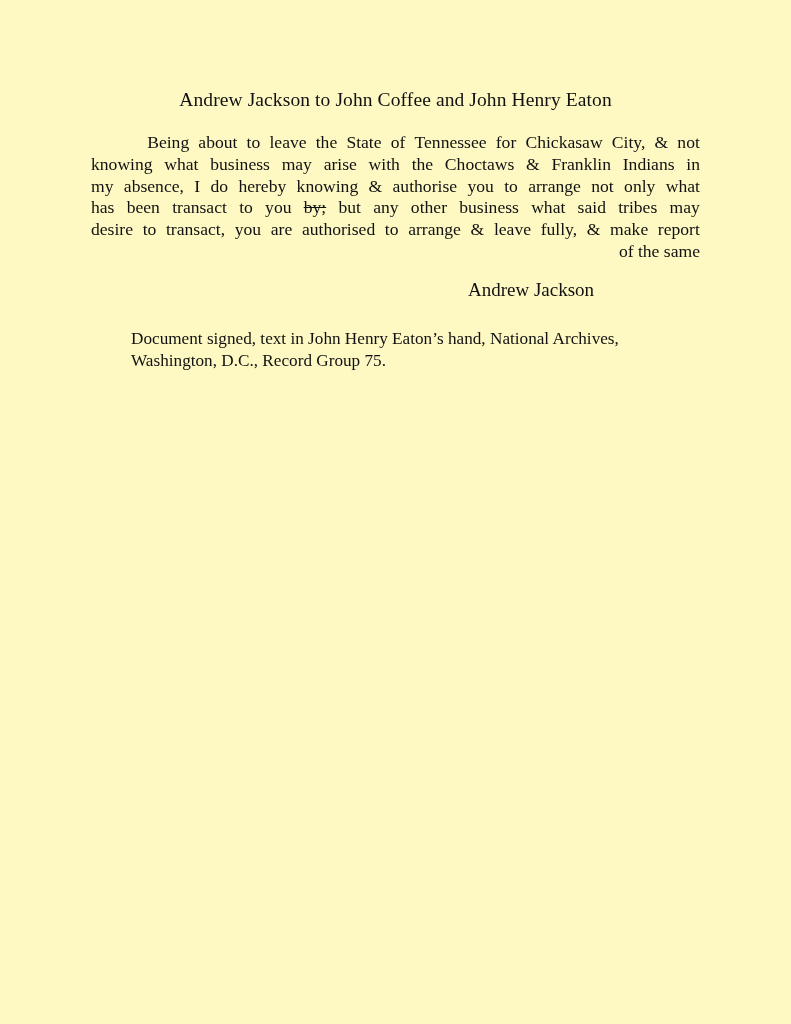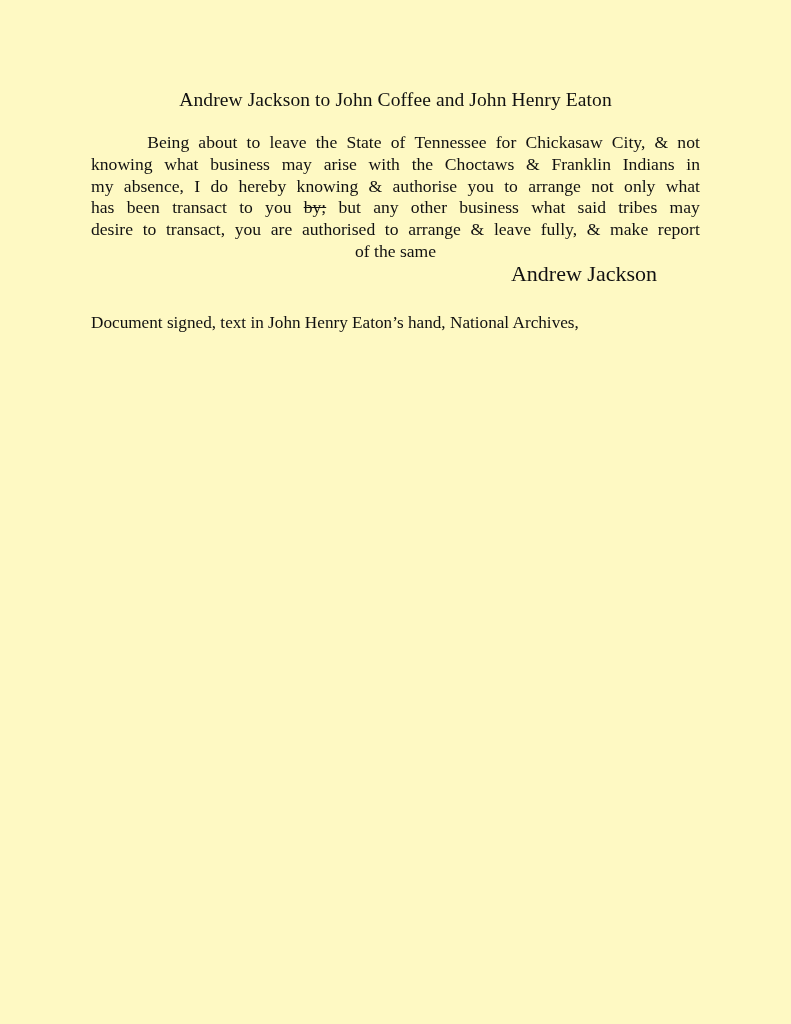--- a/index.html
+++ b/index.html
@@ -58,21 +58,21 @@
   }
 
   
   .letter-paragraph .ln {
     display: block;
     text-indent: 0;
     text-align: justify;
     white-space: nowrap;
   }
   .letter-paragraph .ln-last {
-    text-align: center;
+    text-align: right;
   }
   
   .letter-paragraph .ln.j {
     display: flex;
     justify-content: space-between;
     white-space: pre;
   }
   .letter-paragraph .ln.j.indent::before {
     content: "";
     display: inline-block;
@@ -86,32 +86,32 @@
   }
 
   .given-line {
     font-size: 17.6px;
     line-height: 21.8px;
     text-indent: 47px;
     margin-top: 0;
   }
 
   .signature {
-    font-size: 22px;
+    font-size: 19px;
     line-height: 21.8px;
-    margin-top: 0;
+    margin-top: 16px;
     padding-left: 377px;
-    text-align: center;
   }
 
   .provenance {
     font-size: 17.2px;
     line-height: 22px;
     margin-top: 27px;
     text-align: left;
+    margin-left: 40px;
   }
   .provenance .pline {
     display: block;
     white-space: nowrap;
   }
 </style>
 </head>
 <body>
 
 <div class="page">
@@ -210,16 +210,17 @@
         <span>the</span>
         <span>same</span>
       </span>
     </div>
 
 
     <div class="signature">Andrew Jackson</div>
 
     <div class="provenance">
       <span class="pline">Document signed, text in John Henry Eaton’s hand, National Archives,</span>
+      <span class="pline">Washington, D.C., Record Group 75.</span>
     </div>
 
   </div>
 </div>
 
 </body></html>

